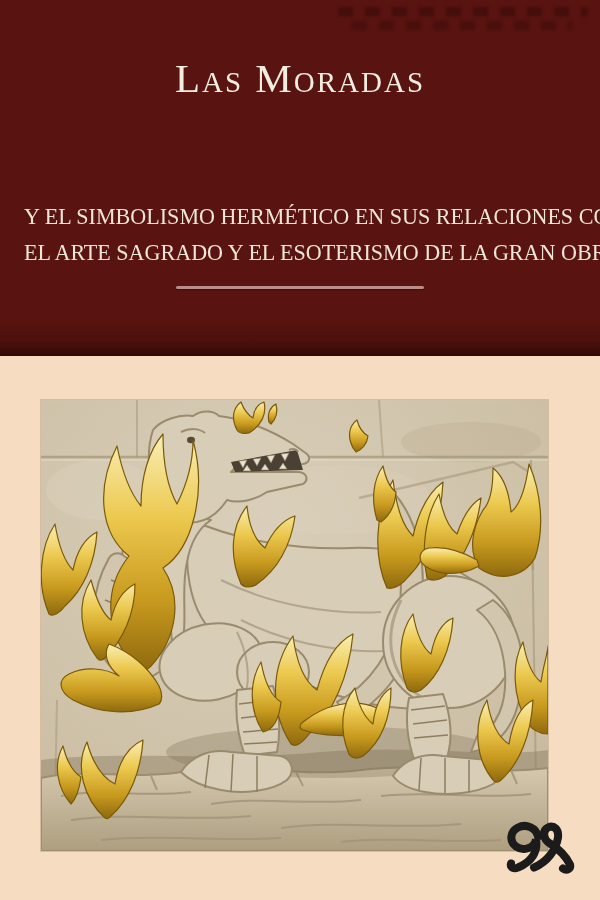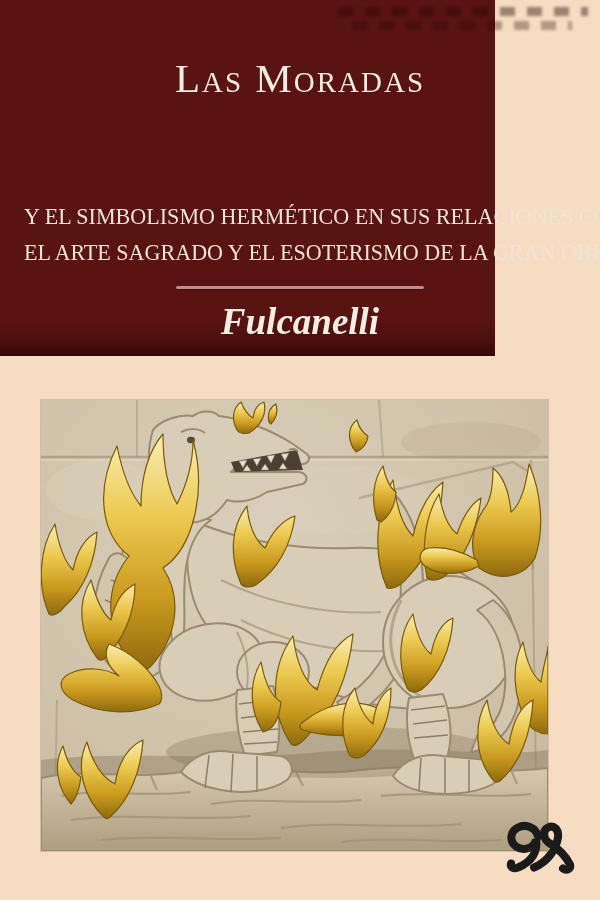--- a/index.html
+++ b/index.html
@@ -5,21 +5,21 @@
   html,body{margin:0;padding:0;}
   body{
     width:600px;height:900px;position:relative;overflow:hidden;
     font-family:"Liberation Serif","DejaVu Serif",serif;
     background:#f6dcc0;
   }
   .cover{position:absolute;inset:0;}
 
   
   .top-panel{
-    position:absolute;left:0;top:0;width:495px;height:356px;
+    position:absolute;left:0;top:0;width:600px;height:356px;
     background:linear-gradient(#591310 0%,#591310 90%,#4a100d 96%,#330806 100%);
   }
   .smudge{
     position:absolute;height:9px;opacity:.5;filter:blur(1.6px);
     background:repeating-linear-gradient(90deg,rgba(40,8,6,.85) 0 15px,rgba(40,8,6,0) 15px 27px);
   }
   .smudge.s1{left:338px;top:7px;width:250px;}
   .smudge.s2{left:352px;top:21px;width:220px;opacity:.38;}
 
   .title{
@@ -65,21 +65,20 @@
       <div>Las Moradas</div>
     </div>
 
     <div class="subtitle">
       <div>Y EL SIMBOLISMO HERMÉTICO EN SUS RELACIONES CON</div>
       <div>EL ARTE SAGRADO Y EL ESOTERISMO DE LA GRAN OBRA</div>
     </div>
 
     <div class="rule"></div>
 
-    <div class="author">Fulcanelli</div>
   </div>
 
   <div class="bottom-panel">
 
     <div class="artwork" role="img" aria-label="Stone bas-relief of a crocodile-headed dragon (salamander) with open toothed jaws, lying on a bed of carved branches, surrounded by gilded golden flames">
       <svg viewBox="0 0 507 451" xmlns="http://www.w3.org/2000/svg">
         <defs>
           <linearGradient id="gold" x1="0" y1="0" x2="0" y2="1">
             <stop offset="0" stop-color="#f9eeb4"></stop>
             <stop offset=".35" stop-color="#ecc94f"></stop>

